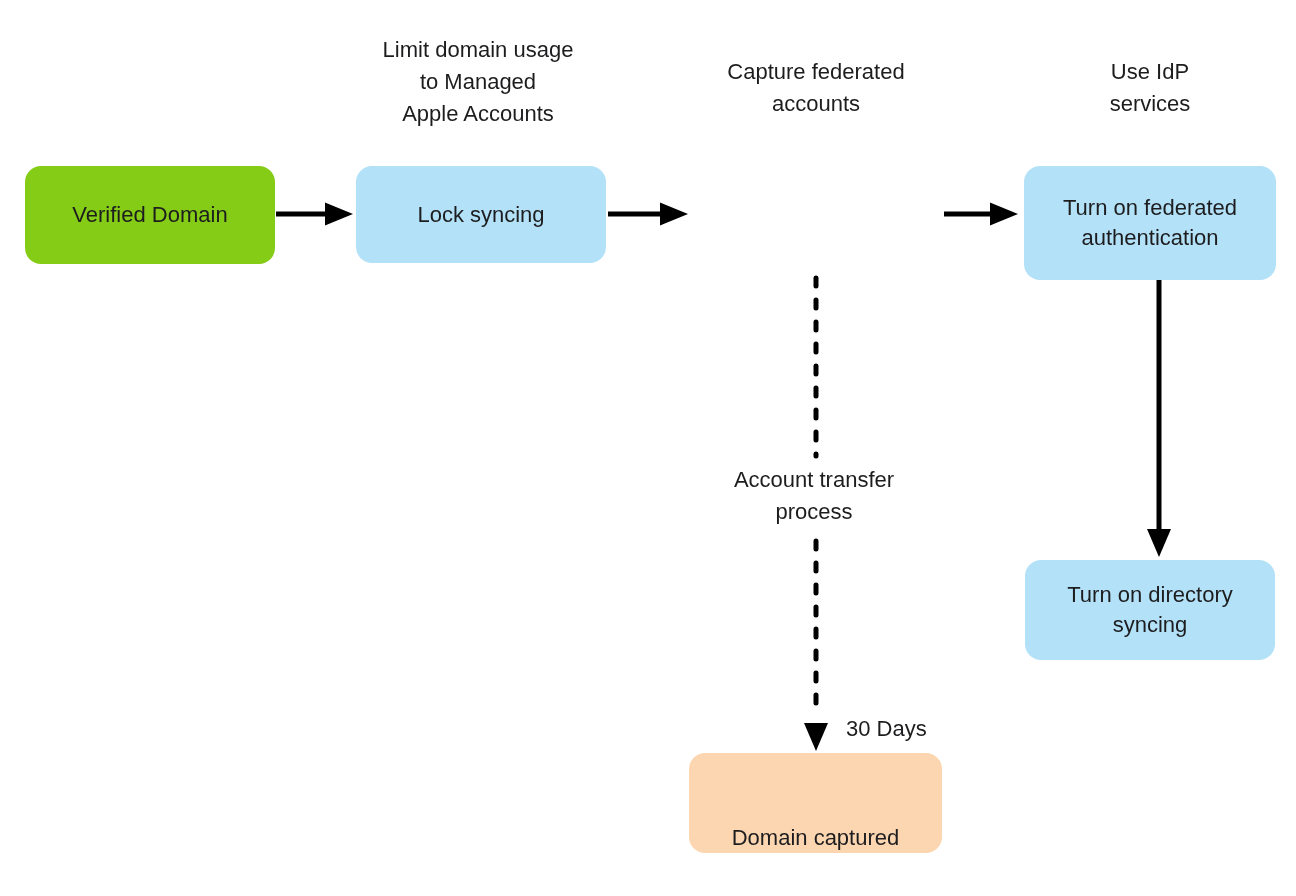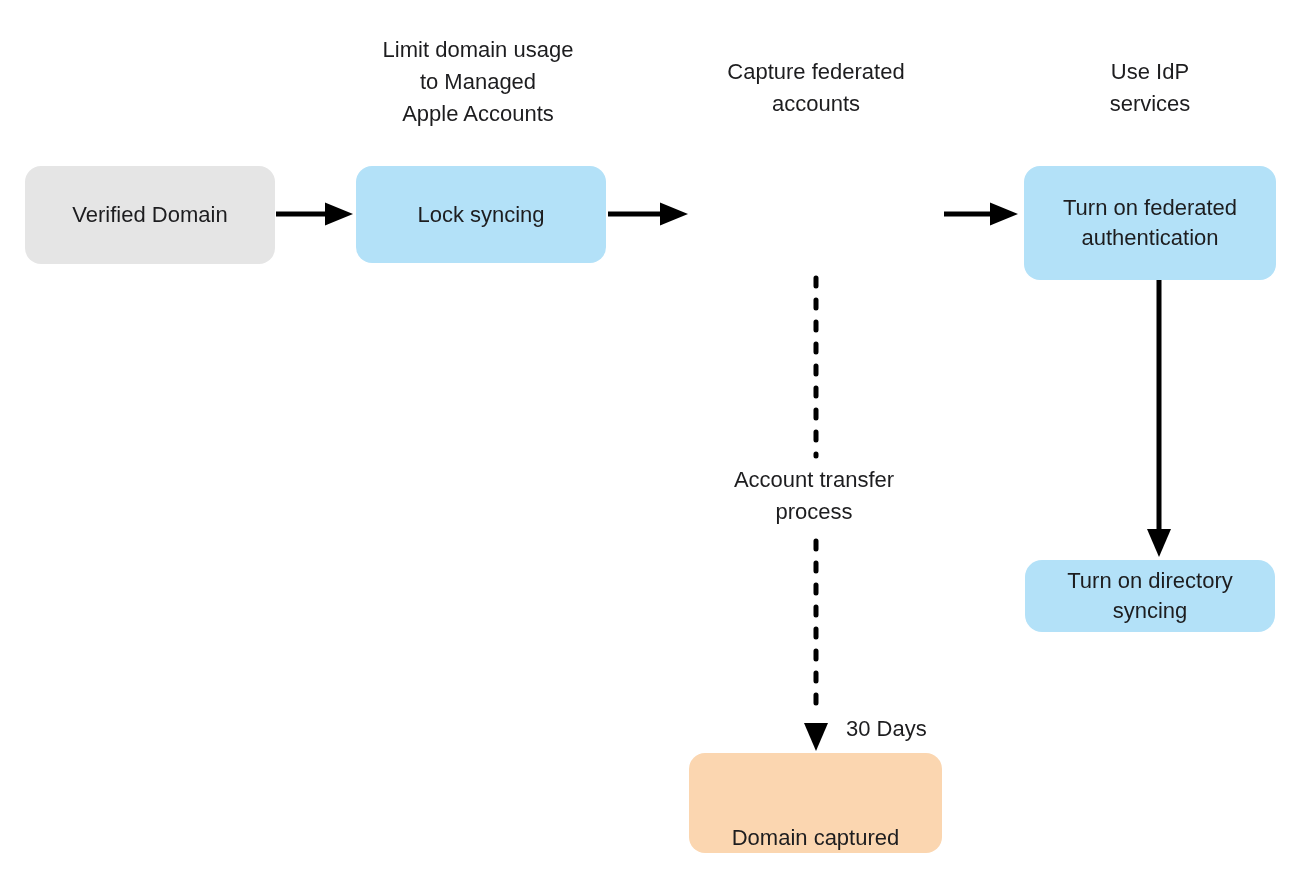--- a/index.html
+++ b/index.html
@@ -39,21 +39,21 @@
     position: absolute;
     display: flex;
     align-items: center;
     justify-content: center;
     border-radius: 16px;
     font-size: 22px;
     line-height: 30px;
     text-align: center;
     color: #1d1d1f;
   }
-  .node.green  { background: #e5e5e5; }
+  .node.green  { background: #84cc16; }
   .node.blue   { background: #b3e1f8; }
   .node.orange { background: #fbd6b0; }
   .node .node-label { padding: 0 14px; }
   .caption {
     position: absolute;
     width: 300px;
     font-size: 22px;
     line-height: 32px;
     text-align: center;
     white-space: pre-line;
@@ -122,21 +122,21 @@
 
   <div class="node blue" style="left:356px; top:166px; width:250px; height:97px;">
     <span class="node-label">Lock syncing</span>
   </div>
 
 
   <div class="node blue" style="left:1024px; top:166px; width:252px; height:114px;">
     <span class="node-label">Turn on federated authentication</span>
   </div>
 
-  <div class="node blue" style="left:1025px; top:560px; width:250px; height:72px;border-radius:17px;">
+  <div class="node blue" style="left:1025px; top:560px; width:250px; height:100px;">
     <span class="node-label">Turn on directory syncing</span>
   </div>
 
   <div class="node orange" style="left:689px; top:753px; width:253px; height:100px;align-items:flex-end;">
     <span class="node-label">Domain captured</span>
   </div>
 
 </div>
 
 </body></html>

